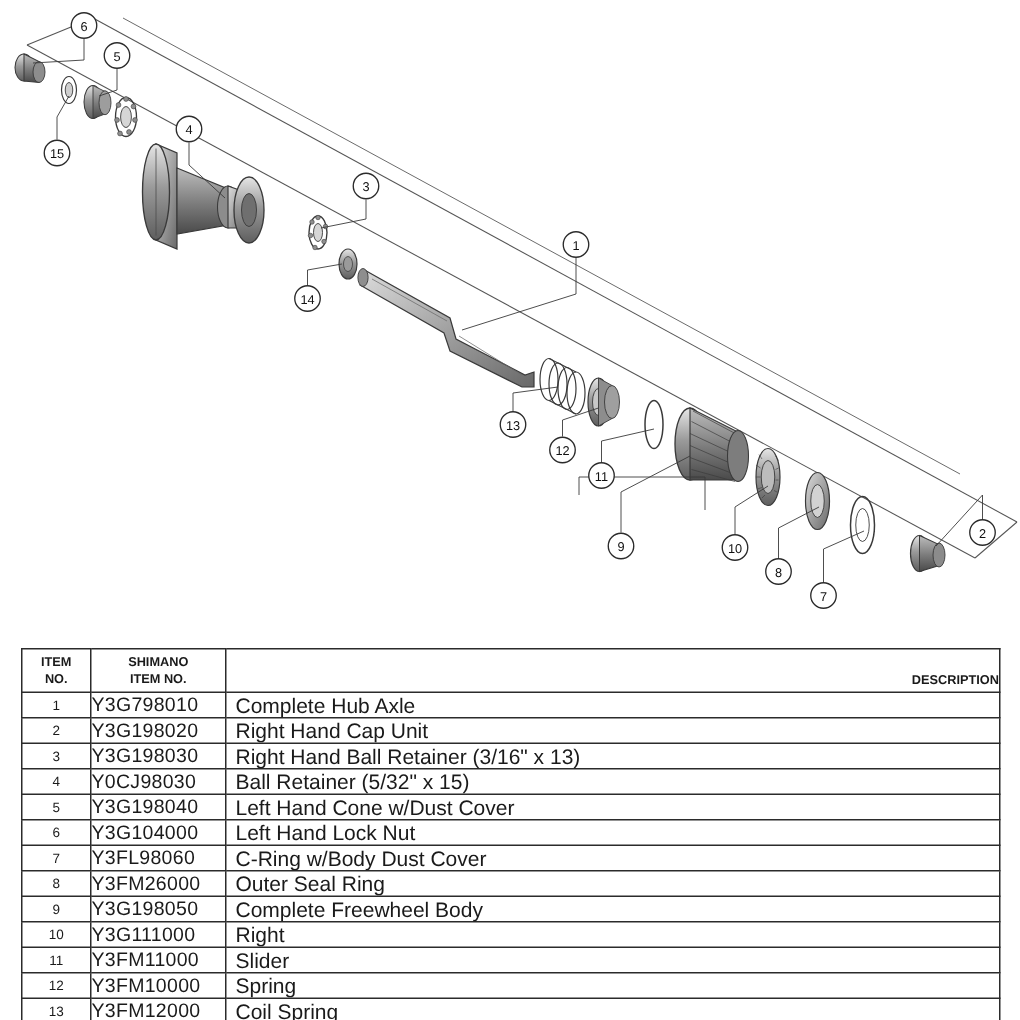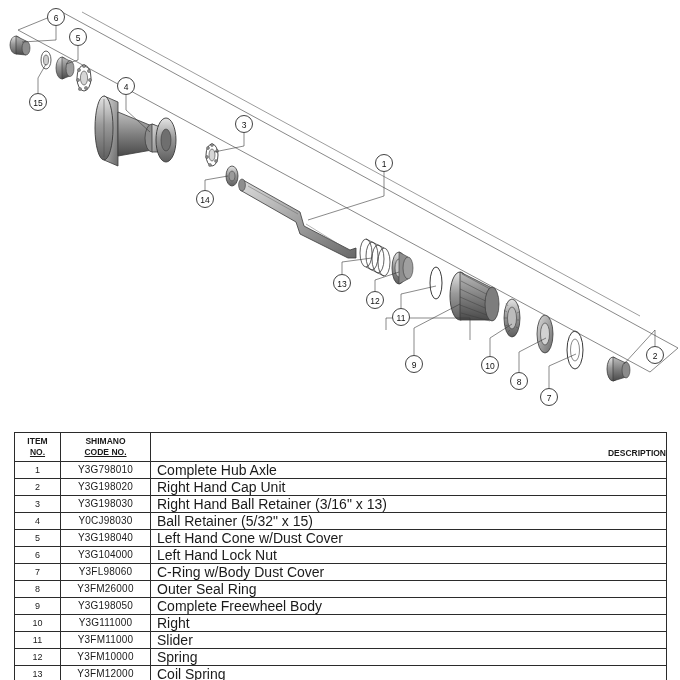--- a/index.html
+++ b/index.html
@@ -64,24 +64,24 @@
     height: 26px;
     line-height: 11px;
     font-weight: bold;
     font-size: 8.5px;
     vertical-align: middle;
   }
   .th-item { text-align: center; }
   .th-code { text-align: center; margin-top: 16px; }
   .th-desc { text-align: right; padding-left: 6px !important; vertical-align: bottom !important; padding-bottom: 2px !important; }
   td.c-item { text-align: center; font-size: 9px; }
-  td.c-code { text-align: center; font-weight: bold; font-size: 10px; letter-spacing: .2px; }
+  td.c-code { font-weight: bold; font-size: 13px; letter-spacing: .2px; }
   td.c-desc { text-align: left; padding-left: 6px !important; font-size: 14px; }
   .hdr-l1 { display: block; }
-  .hdr-l2 { display: block; text-decoration: underline; }
+  .hdr-l2 { display: block; }
 </style>
 </head>
 <body>
 
 <div id="page">
 
   <div id="diagram">
     <svg width="680" height="425" viewBox="0 0 680 425" xmlns="http://www.w3.org/2000/svg">
       <defs>
         <linearGradient id="metal" x1="0" y1="0" x2="0" y2="1">
@@ -335,21 +335,21 @@
       <col class="c-desc">
     </colgroup>
     <thead>
       <tr>
         <th class="th-item">
           <span class="hdr-l1">ITEM</span>
           <span class="hdr-l2">NO.</span>
         </th>
         <th class="th-code">
           <span class="hdr-l1">SHIMANO</span>
-          <span class="hdr-l2">CODE NO.</span>
+          <span class="hdr-l2">ITEM NO.</span>
         </th>
         <th class="th-desc">DESCRIPTION</th>
       </tr>
     </thead>
     <tbody>
       <tr>
         <td class="c-item">1</td>
         <td class="c-code">Y3G798010</td>
         <td class="c-desc">Complete Hub Axle</td>
       </tr>

